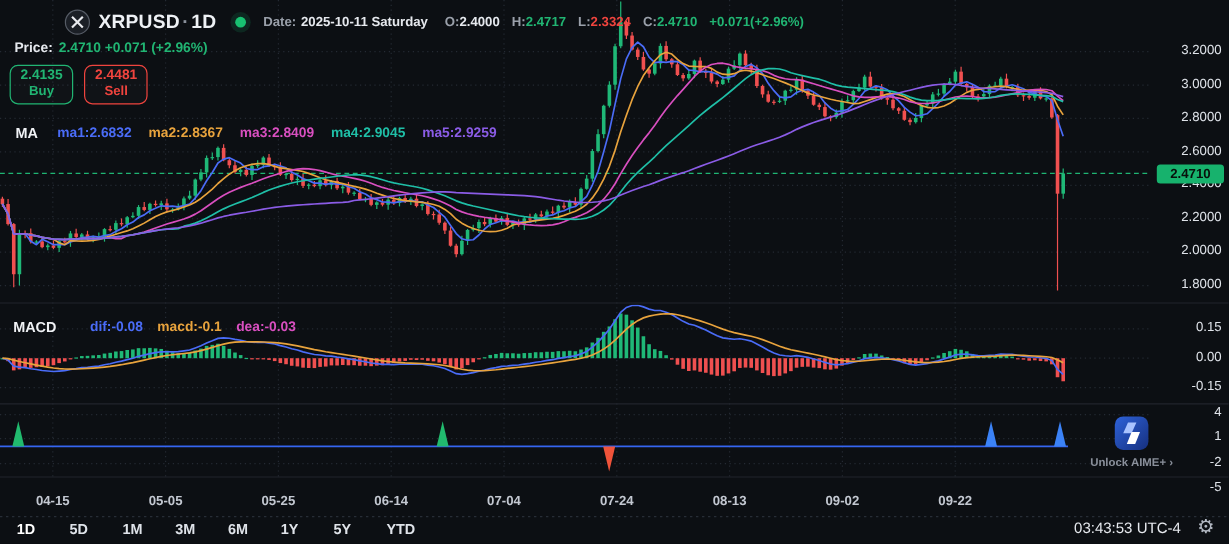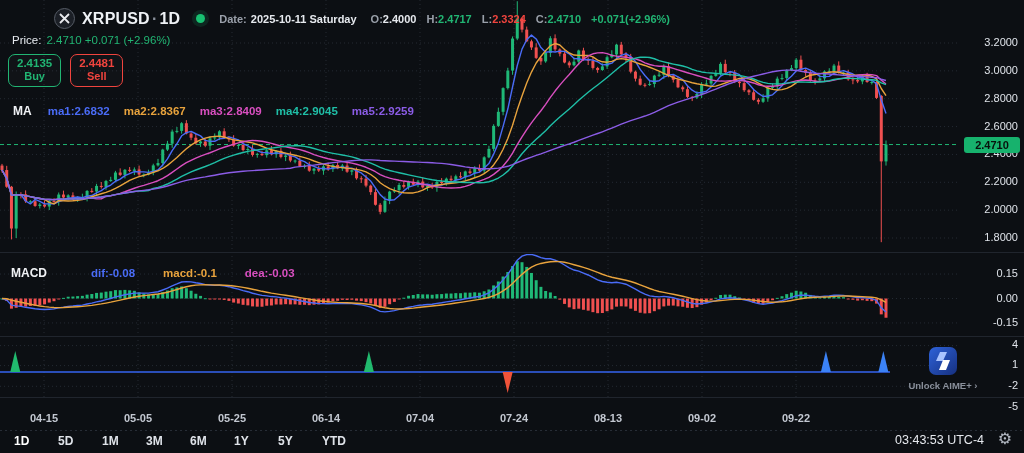--- a/index.html
+++ b/index.html
@@ -9,21 +9,21 @@
   .row{position:absolute;display:flex;align-items:center;white-space:nowrap;}
   .sym{font-size:16px;font-weight:bold;color:#eef1f5;letter-spacing:.2px;}
   .dotsep{color:#8a909b;font-weight:bold;margin:0 2px;}
   .logo{width:19px;height:19px;border-radius:50%;background:#1b1f26;border:1.5px solid #565c66;
         display:flex;align-items:center;justify-content:center;margin-right:7px;}
   .statusdot{width:9px;height:9px;border-radius:50%;background:#18c171;
              box-shadow:0 0 0 4px rgba(24,193,113,.14);margin:0 14px 0 16px;}
   .info{font-size:11px;font-weight:bold;color:#e6e9ee;}
   .lab{color:#9aa0aa;font-weight:bold;}
   .grn{color:#21b573;} .red{color:#f0443e;} .wht{color:#e6e9ee;}
-  .pricerow{font-size:11.5px;font-weight:normal;align-items:center;}
+  .pricerow{font-size:11.5px;font-weight:bold;align-items:center;}
   .tradebtn{border-radius:7px;padding:2px 8px 3px;text-align:center;line-height:1.15;
             font-size:11px;font-weight:bold;background:rgba(255,255,255,0.02);cursor:pointer;}
   .buy{border:1px solid #21b573;color:#21b573;margin-right:9px;}
   .sell{border:1px solid #f0443e;color:#f0443e;}
   .tradebtn .p{font-size:11.5px;display:block;}
   .legend{font-size:11.5px;font-weight:bold;gap:14px;}
   .legend .t{color:#f0f2f5;font-size:12px;margin-right:2px;}
   .axis-label{position:absolute;right:6px;width:70px;text-align:right;font-size:11px;
               font-weight:normal;color:#dfe3e9;}
   .badge{position:absolute;right:4px;width:56px;height:16px;border-radius:3px;background:#17b26d;
@@ -704,21 +704,21 @@
 
   <div class="row legend" style="left:13px;top:104px;">
     <span class="t">MA</span>
   <span style="color: rgb(74, 108, 247);">ma1:2.6832</span>
       <span style="color: rgb(232, 163, 61);">ma2:2.8367</span>
       <span style="color: rgb(217, 79, 192);">ma3:2.8409</span>
       <span style="color: rgb(31, 191, 167);">ma4:2.9045</span>
       <span style="color: rgb(139, 92, 230);">ma5:2.9259</span>
     </div>
 
-  <div class="row legend" style="left:11px;top:266px;gap:28px;">
+  <div class="row legend" style="left:11px;top:266px;gap:12px;">
     <span class="t">MACD</span>
   <span style="color: rgb(74, 108, 247); margin-left: 14px;">dif:-0.08</span>
       <span style="color: rgb(232, 163, 61);">macd:-0.1</span>
       <span style="color: rgb(217, 79, 192);">dea:-0.03</span>
     </div>
 
   <div id="price-axis">
       <div class="axis-label" style="top:36px;">3.2000</div>
       <div class="axis-label" style="top:63.85714285714289px;">3.0000</div>
       <div class="axis-label" style="top:91.71428571428578px;">2.8000</div>

